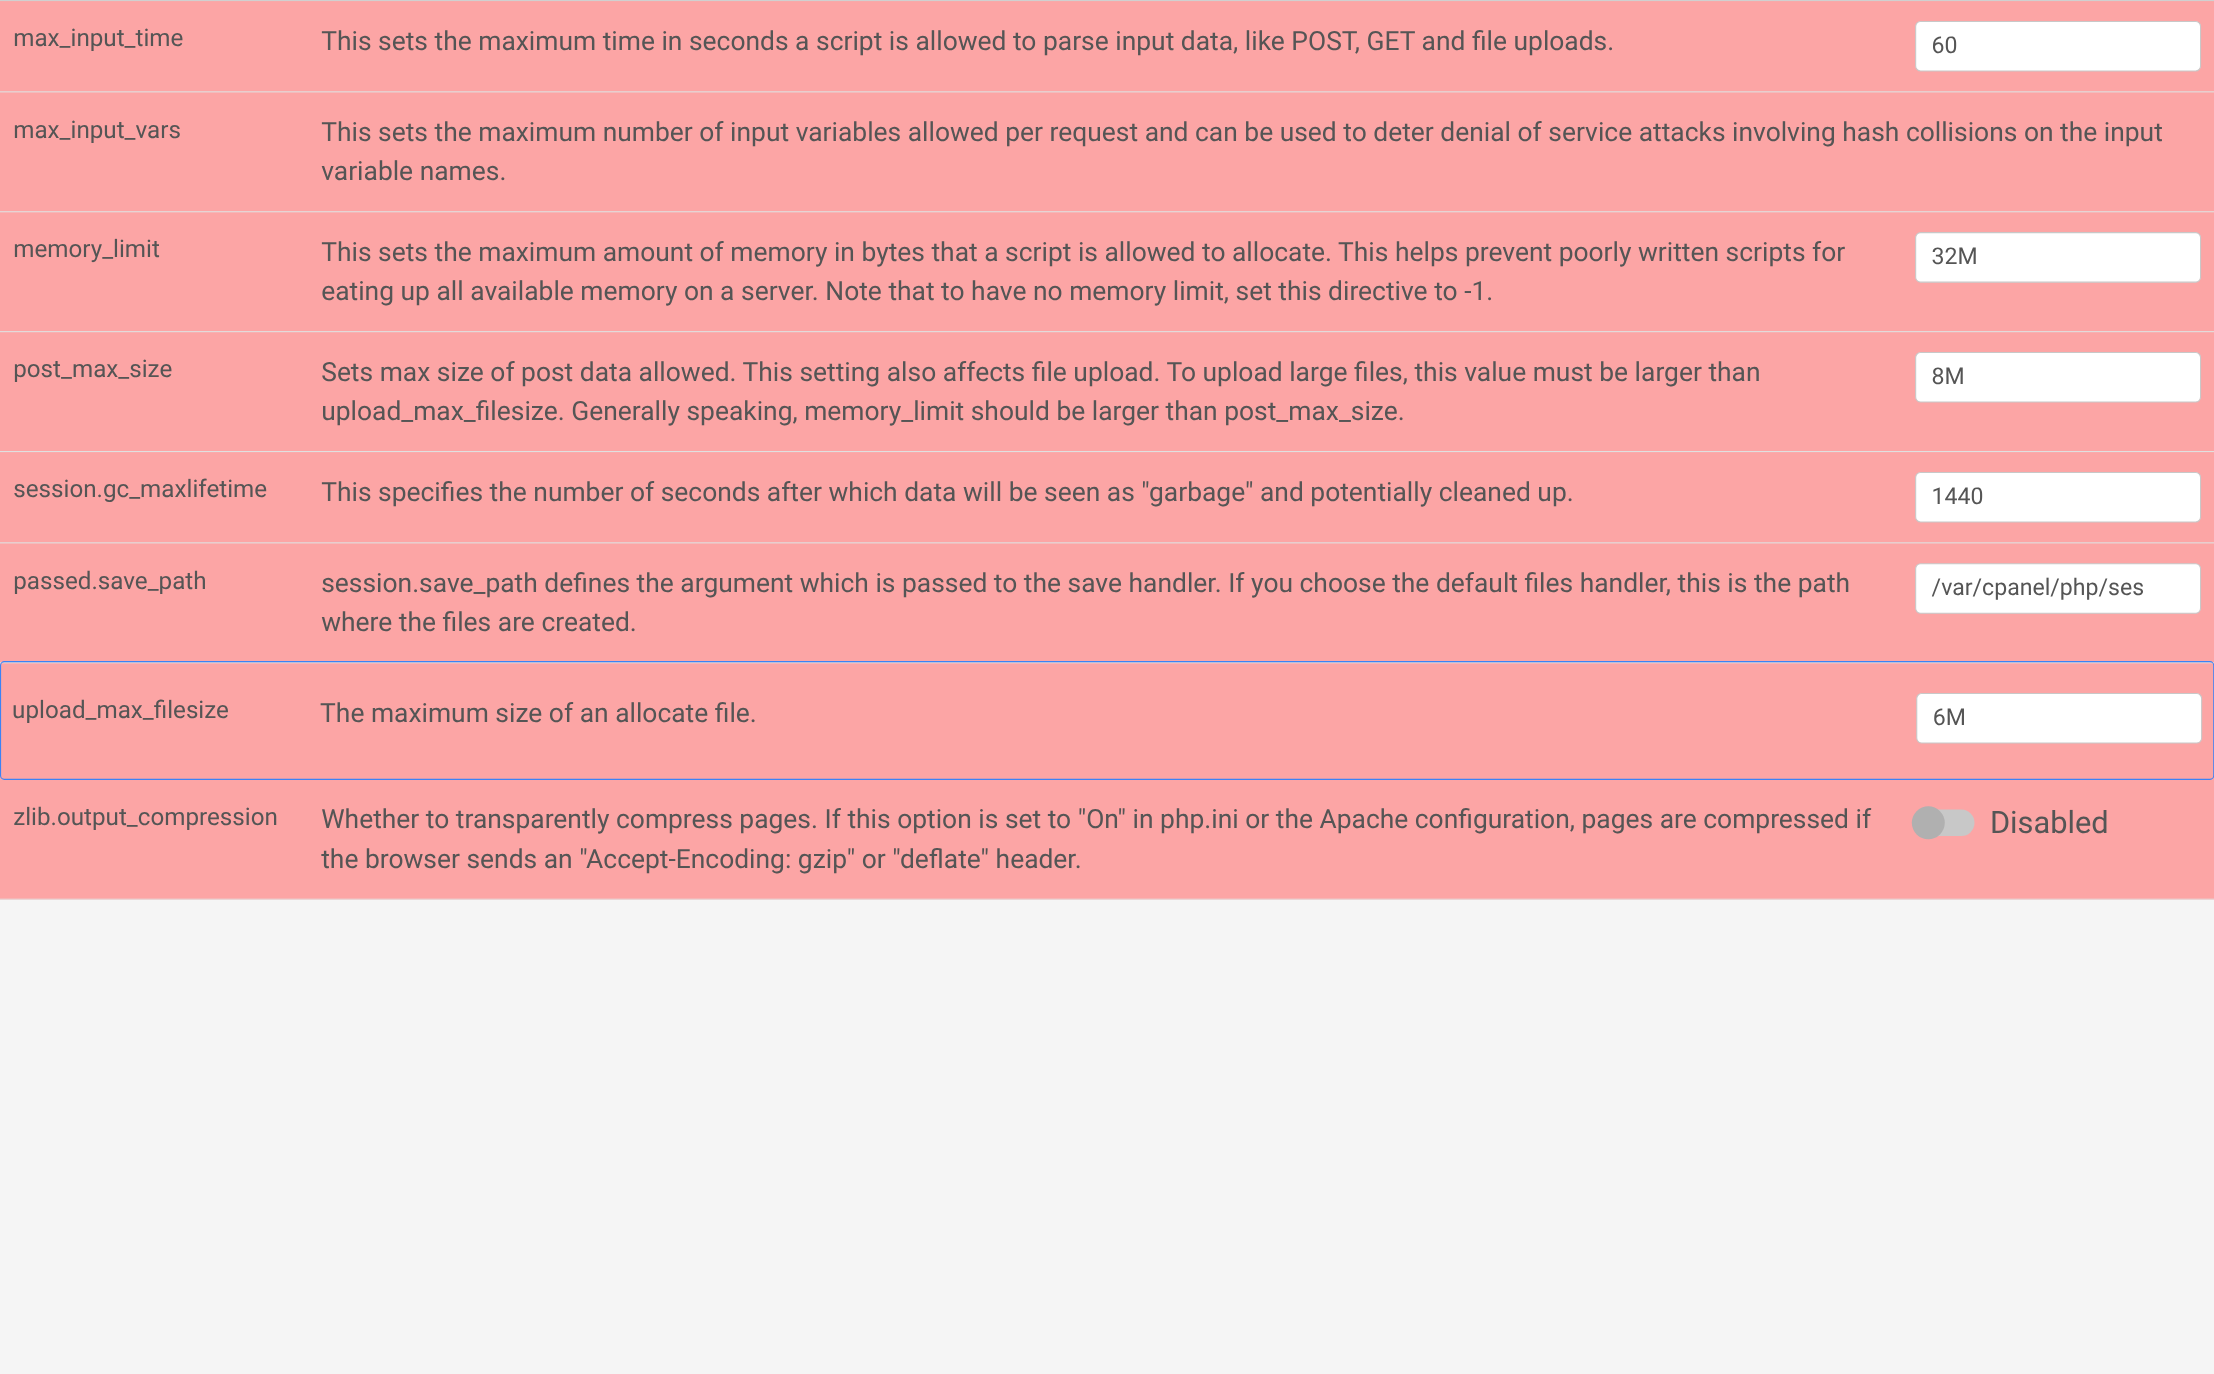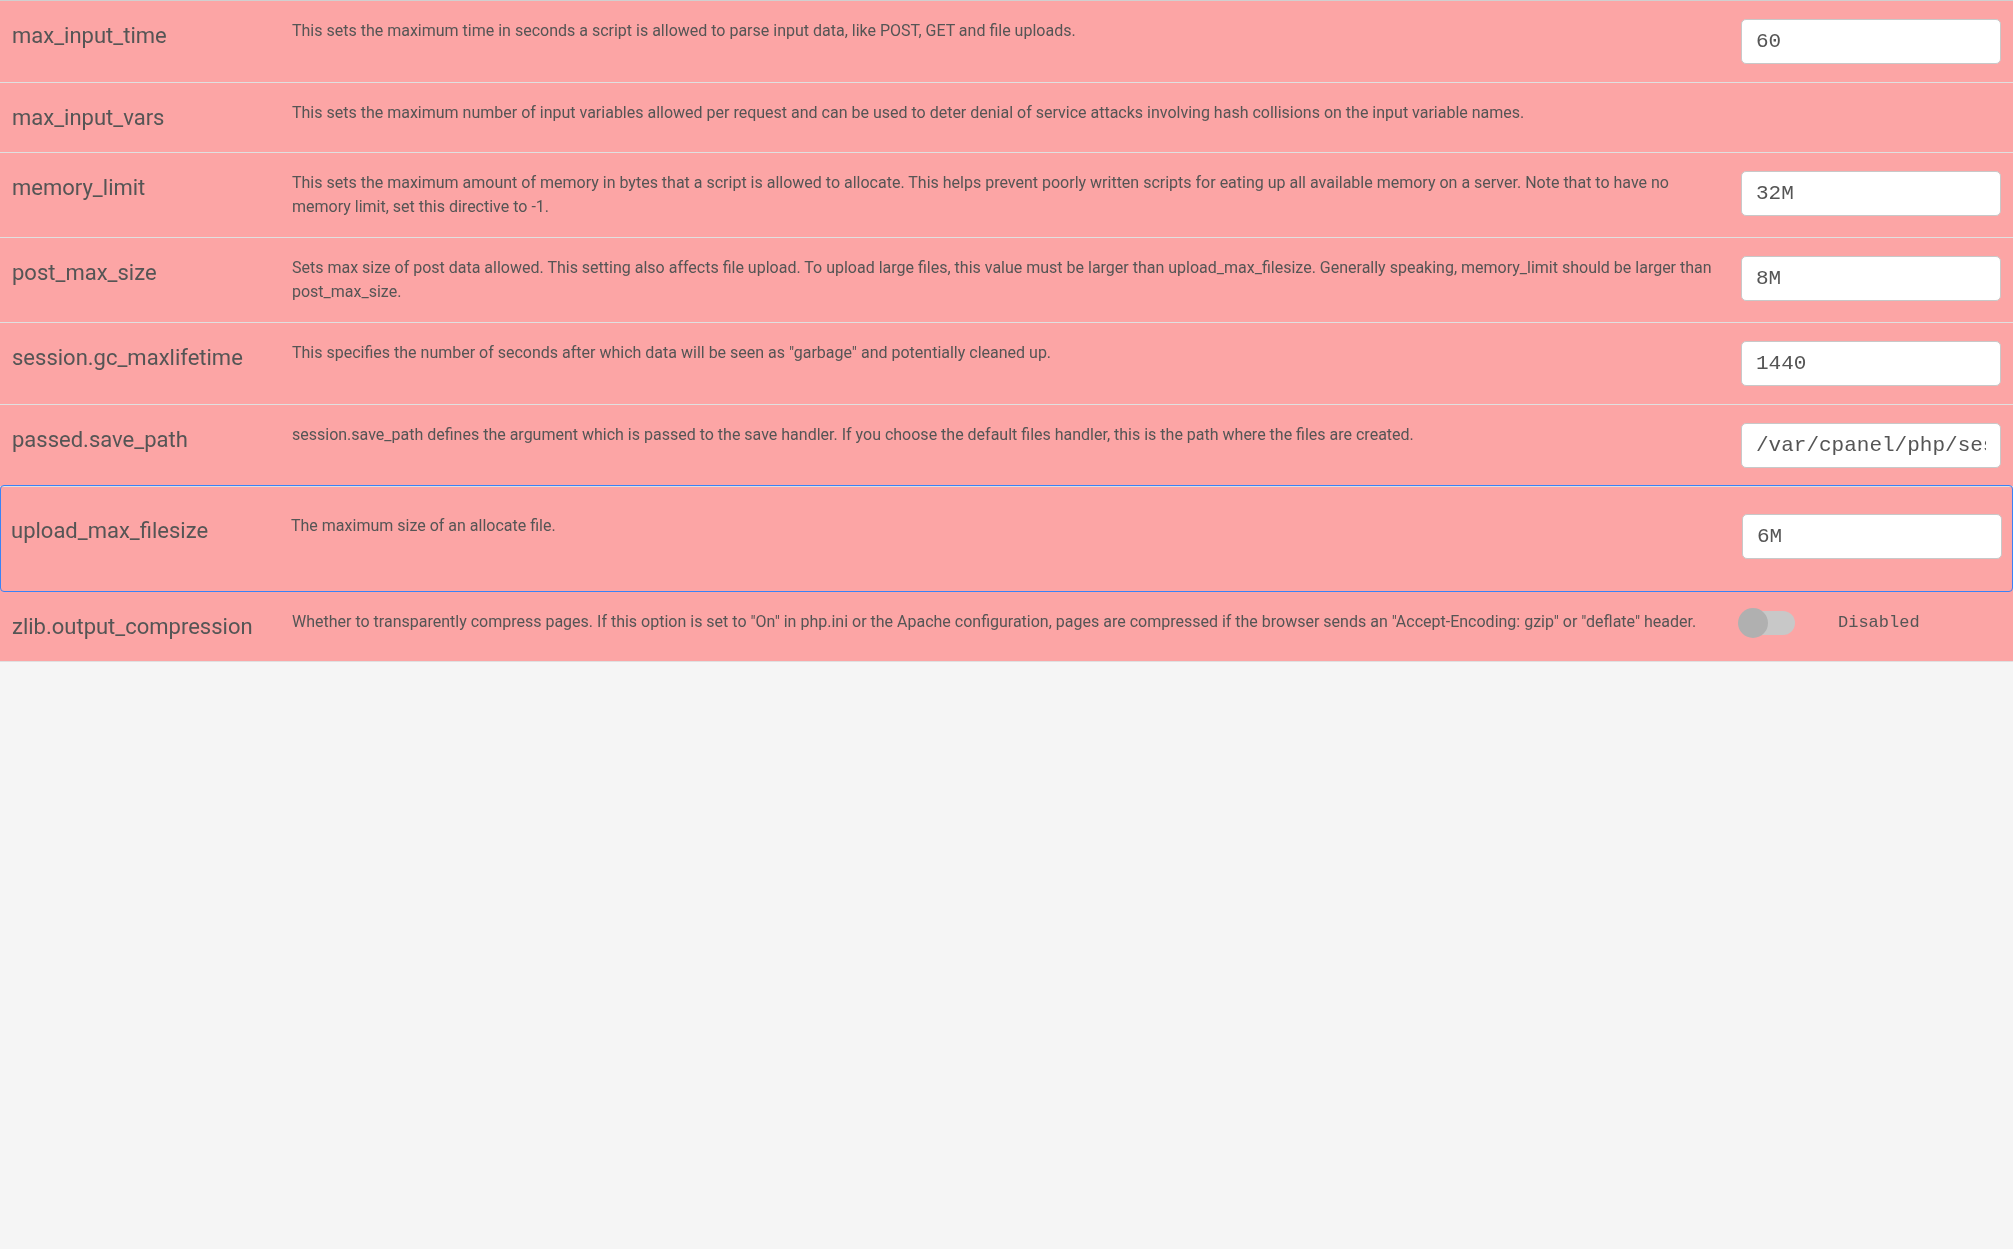--- a/index.html
+++ b/index.html
@@ -33,28 +33,27 @@
     }
     .setting-name {
       flex: 0 0 280px;
       color: #555;
       font-size: 22px;
       padding-right: 10px;
     }
     .setting-desc {
       flex: 1;
       color: #555;
-      font-size: 16px;
+      font-size: 24px;
       padding-right: 20px;
     }
     .setting-control {
       flex: 0 0 260px;
       display: flex;
       align-items: flex-end;
-      font-family: Liberation Mono, monospace;
     }
     .setting-input {
       width: 100%;
       padding: 10px 14px;
       font-size: 21px;
       border: 1px solid #c8c8c8;
       border-radius: 5px;
       background: #fff;
       color: #555;
       font-family: inherit;
@@ -77,22 +76,21 @@
       position: absolute;
       top: -3px;
       left: -3px;
       width: 30px;
       height: 30px;
       background: #b0b0b0;
       border-radius: 50%;
     }
     .toggle-label {
       color: #555;
-      font-size: 17px;
-      margin-left: 29px;
+      font-size: 28px;
     }
   </style>
 </head>
 <body>
 
 <div class="settings-table">
 
   <div class="setting-row">
     <div class="setting-name">max_input_time</div>
     <div class="setting-desc">This sets the maximum time in seconds a script is allowed to parse input data, like POST, GET and file uploads.</div>

